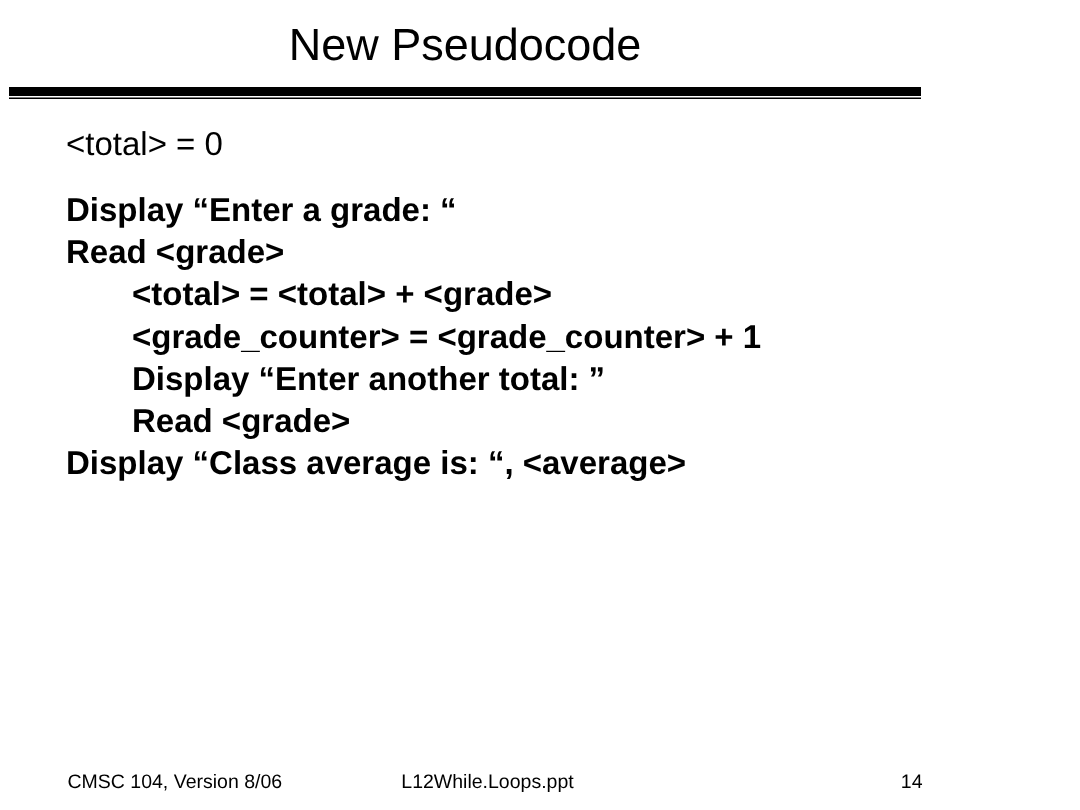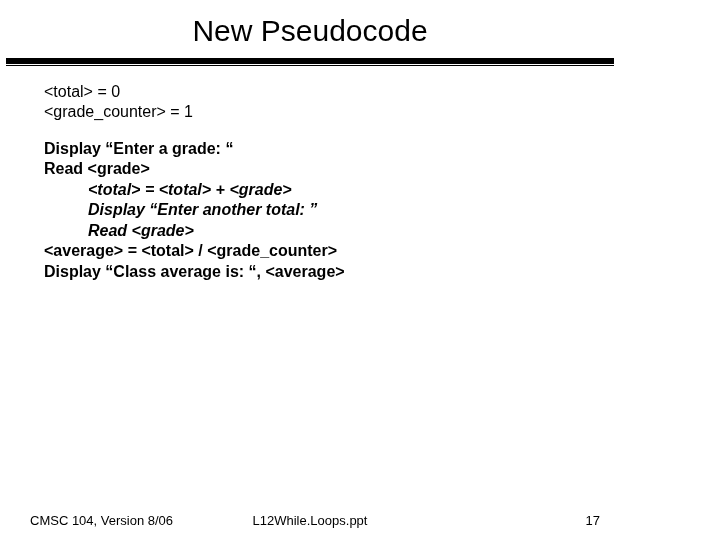--- a/index.html
+++ b/index.html
@@ -37,35 +37,35 @@
   .rule::after {
     content: "";
     position: absolute;
     left: 0; right: 0;
     top: 7px;
     height: 1px;
     background: #000;
   }
   .body {
     padding: 0 30px 0 44px;
-    font-size: 16px;
+    font-size: 22px;
     line-height: 1.28;
   }
   .init {
     font-weight: 400;
     margin-bottom: 16px;
   }
   .code {
     font-weight: 700;
   }
-  .indent { padding-left: 44px; font-style: italic; }
+  .indent { padding-left: 44px; }
   .footer {
     position: absolute;
     bottom: 12px;
-    left: 0;
+    left: 15px;
     width: 100%;
     padding: 0 20px 0 30px;
     font-size: 13px;
     display: flex;
     justify-content: space-between;
     align-items: baseline;
   }
   .footer .center {
     position: absolute;
     left: 50%;
@@ -81,34 +81,33 @@
   <div class="title">New Pseudocode</div>
 
   <div class="rule-wrap">
     <div class="rule"></div>
   </div>
 
   <div class="body">
 
     <div class="init">
       <div>&lt;total&gt; = 0</div>
-      <div>&lt;grade_counter&gt; = 1</div>
     </div>
 
     <div class="code">
       <div>Display “Enter a grade: “</div>
       <div>Read &lt;grade&gt;</div>
       <div class="indent">&lt;total&gt; = &lt;total&gt; + &lt;grade&gt;</div>
+      <div class="indent">&lt;grade_counter&gt; = &lt;grade_counter&gt; + 1</div>
       <div class="indent">Display “Enter another total: ”</div>
       <div class="indent">Read &lt;grade&gt;</div>
-      <div>&lt;average&gt; = &lt;total&gt; / &lt;grade_counter&gt;</div>
       <div>Display “Class average is: “, &lt;average&gt;</div>
     </div>
 
   </div>
 
   <div class="footer">
     <span>CMSC 104, Version 8/06</span>
     <span class="center">L12While.Loops.ppt</span>
-    <span class="right">17</span>
+    <span class="right">14</span>
   </div>
 
 </div>
 
 </body></html>

